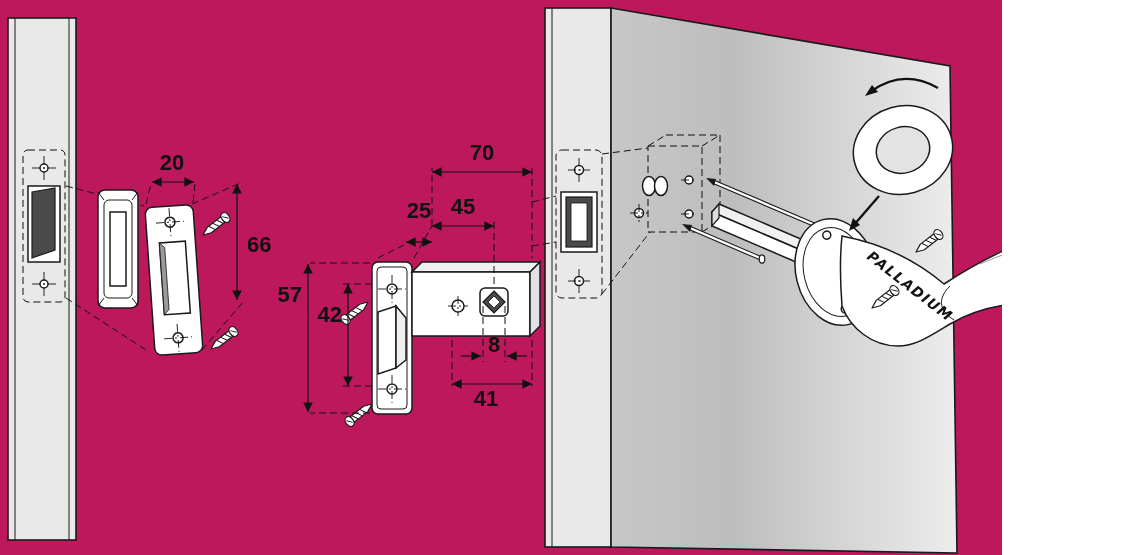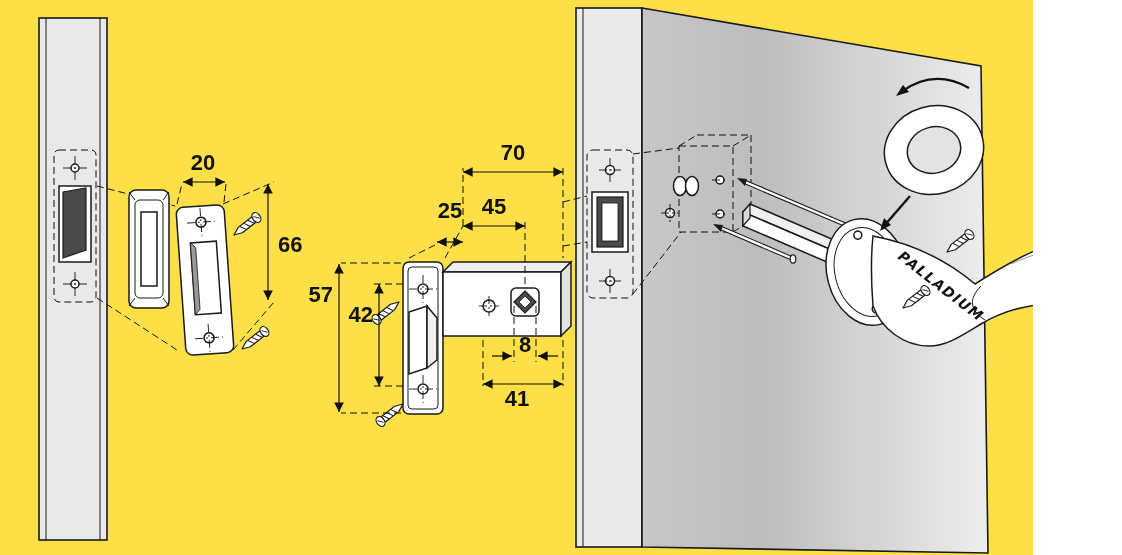--- a/index.html
+++ b/index.html
@@ -1,16 +1,16 @@
 <!DOCTYPE html>
 <html><head>
 <meta charset="utf-8">
 <style>
   html,body{margin:0;padding:0;background:#fff;}
-  .canvas{width:1002px;height:555px;position:relative;background:#fde047;overflow:hidden;padding-left:31px;}
+  .canvas{width:1002px;height:555px;position:relative;background:#be185d;overflow:hidden;}
   svg{display:block;}
   .board{fill:#e9e9e9;stroke:#1a1a1a;stroke-width:1.6;}
   .white{fill:#ffffff;stroke:#1a1a1a;stroke-width:1.5;}
   .shade{fill:#f0f0f0;stroke:#1a1a1a;stroke-width:1.5;}
   .shade2{fill:#e2e2e2;stroke:#1a1a1a;stroke-width:1.5;}
   .dark{fill:#4a4a4a;stroke:#1a1a1a;stroke-width:1.2;}
   .thin{fill:none;stroke:#1a1a1a;stroke-width:1;}
   .dim{stroke:#111;stroke-width:1.2;fill:none;}
   .ext{stroke:#111;stroke-width:1;fill:none;stroke-dasharray:7 4;}
   .ctr{stroke:#111;stroke-width:0.9;fill:none;stroke-dasharray:8 3 2 3;}

